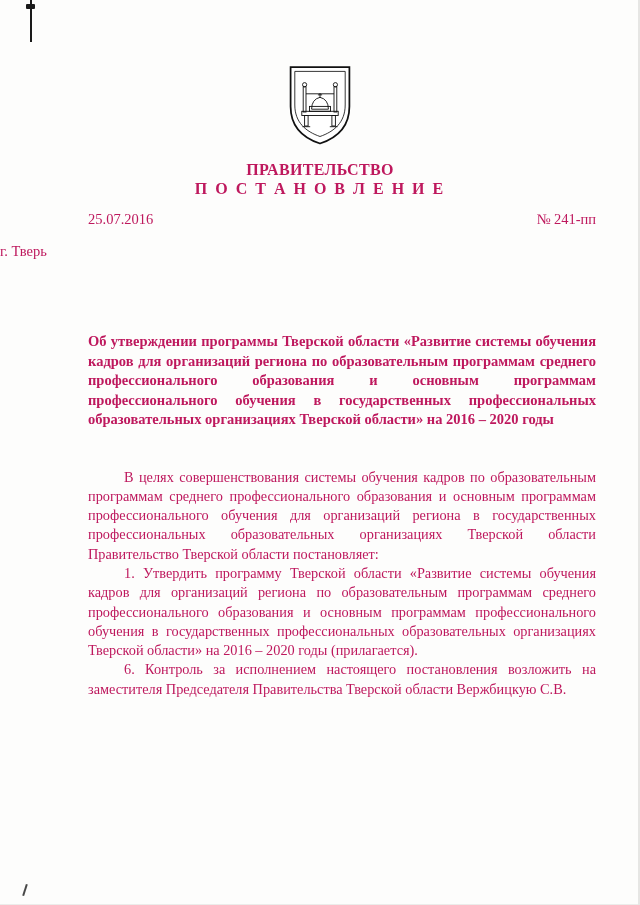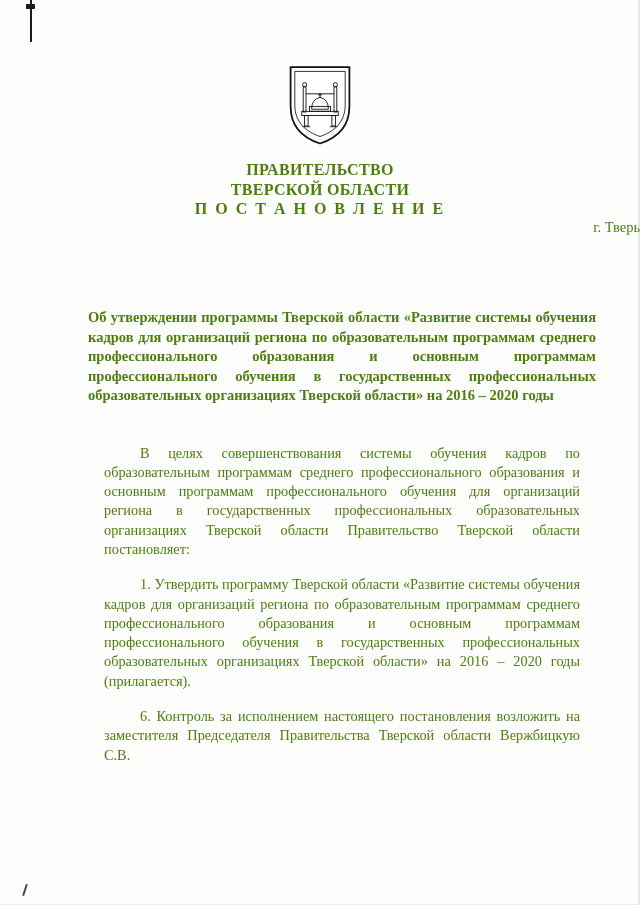--- a/index.html
+++ b/index.html
@@ -3,21 +3,21 @@
 <meta charset="utf-8">
 <style>
   html, body { margin: 0; padding: 0; background: #888; }
   .page {
     position: relative;
     width: 640px;
     height: 905px;
     margin: 0 auto;
     background: #fdfdfc;
     font-family: "Liberation Serif", "DejaVu Serif", serif;
-    color: #4d7c0f;
+    color: #be185d;
     overflow: hidden;
     box-shadow: inset -2px 0 0 #e6e6e4, inset 0 -1px 0 #ececea;
   }
 
   
   .artifact { position: absolute; background: #1a1a1a; }
   .artifact.vline-top-left { left: 30px; top: 0; width: 2px; height: 42px; }
   .artifact.blob-top-left  { left: 26px; top: 4px; width: 9px; height: 5px; border-radius: 1px; }
   .artifact.mark-bottom-left { left: 24px; top: 884px; width: 2px; height: 12px; transform: rotate(18deg); opacity: .8; }
 
@@ -47,41 +47,40 @@
 
   .meta-row {
     display: flex;
     justify-content: space-between;
     align-items: baseline;
     margin: 13px 44px 0 88px;
     font-size: 14.5px;
   }
 
   .place {
-    text-align: right;
+    text-align: left;
     font-size: 14.5px;
-    margin-top: 1px;
-    padding-left: 12px;
+    margin-top: 15px;
   }
 
   .doc-title {
     margin: 72px 44px 4px 88px;
     font-weight: bold;
     font-size: 14.5px;
     line-height: 19.5px;
     text-align: justify;
   }
 
   .doc-body {
     margin: 38px 44px 0 88px;
     font-size: 14.3px;
     line-height: 19.3px;
   }
   .doc-body p {
-    margin: 16px;
+    margin: 0;
     text-align: justify;
     text-indent: 36px;
   }
 </style>
 </head>
 <body>
 
 <div class="page">
 
   <div class="artifact vline-top-left"></div>
@@ -109,25 +108,28 @@
     <rect x="24" y="69" width="52" height="6" stroke-width="1.3"></rect>
 
     <rect x="28" y="75" width="5" height="15" stroke-width="1.3"></rect>
     <rect x="67" y="75" width="5" height="15" stroke-width="1.3"></rect>
     <line x1="25" y1="91" x2="36" y2="91" stroke-width="1.3"></line>
     <line x1="64" y1="91" x2="75" y2="91" stroke-width="1.3"></line>
   </svg>
 
   <div class="org-name">
     <div>ПРАВИТЕЛЬСТВО</div>
-    <div>ТВЕРСКОЙ ОБЛАСТИ</div>
   </div>
 
   <div class="doc-type">П О С Т А Н О В Л Е Н И Е</div>
 
+  <div class="meta-row">
+    <span>25.07.2016</span>
+    <span>№ 241-пп</span>
+  </div>
 
   <div class="place">г. Тверь</div>
 
   <div class="doc-title">Об утверждении программы Тверской области «Развитие системы обучения кадров для организаций региона по образовательным программам среднего профессионального образования и основным программам профессионального обучения в государственных профессиональных образовательных организациях Тверской области» на 2016 – 2020 годы</div>
 
   <div class="doc-body">
     <p>В целях совершенствования системы обучения кадров по образовательным программам среднего профессионального образования и основным программам профессионального обучения для организаций региона в государственных профессиональных образовательных организациях Тверской области Правительство Тверской области постановляет:</p>
     <p>1. Утвердить программу Тверской области «Развитие системы обучения кадров для организаций региона по образовательным программам среднего профессионального образования и основным программам профессионального обучения в государственных профессиональных образовательных организациях Тверской области» на 2016 – 2020 годы (прилагается).</p>
     <p>6. Контроль за исполнением настоящего постановления возложить на заместителя Председателя Правительства Тверской области Вержбицкую С.В.</p>
   </div>

